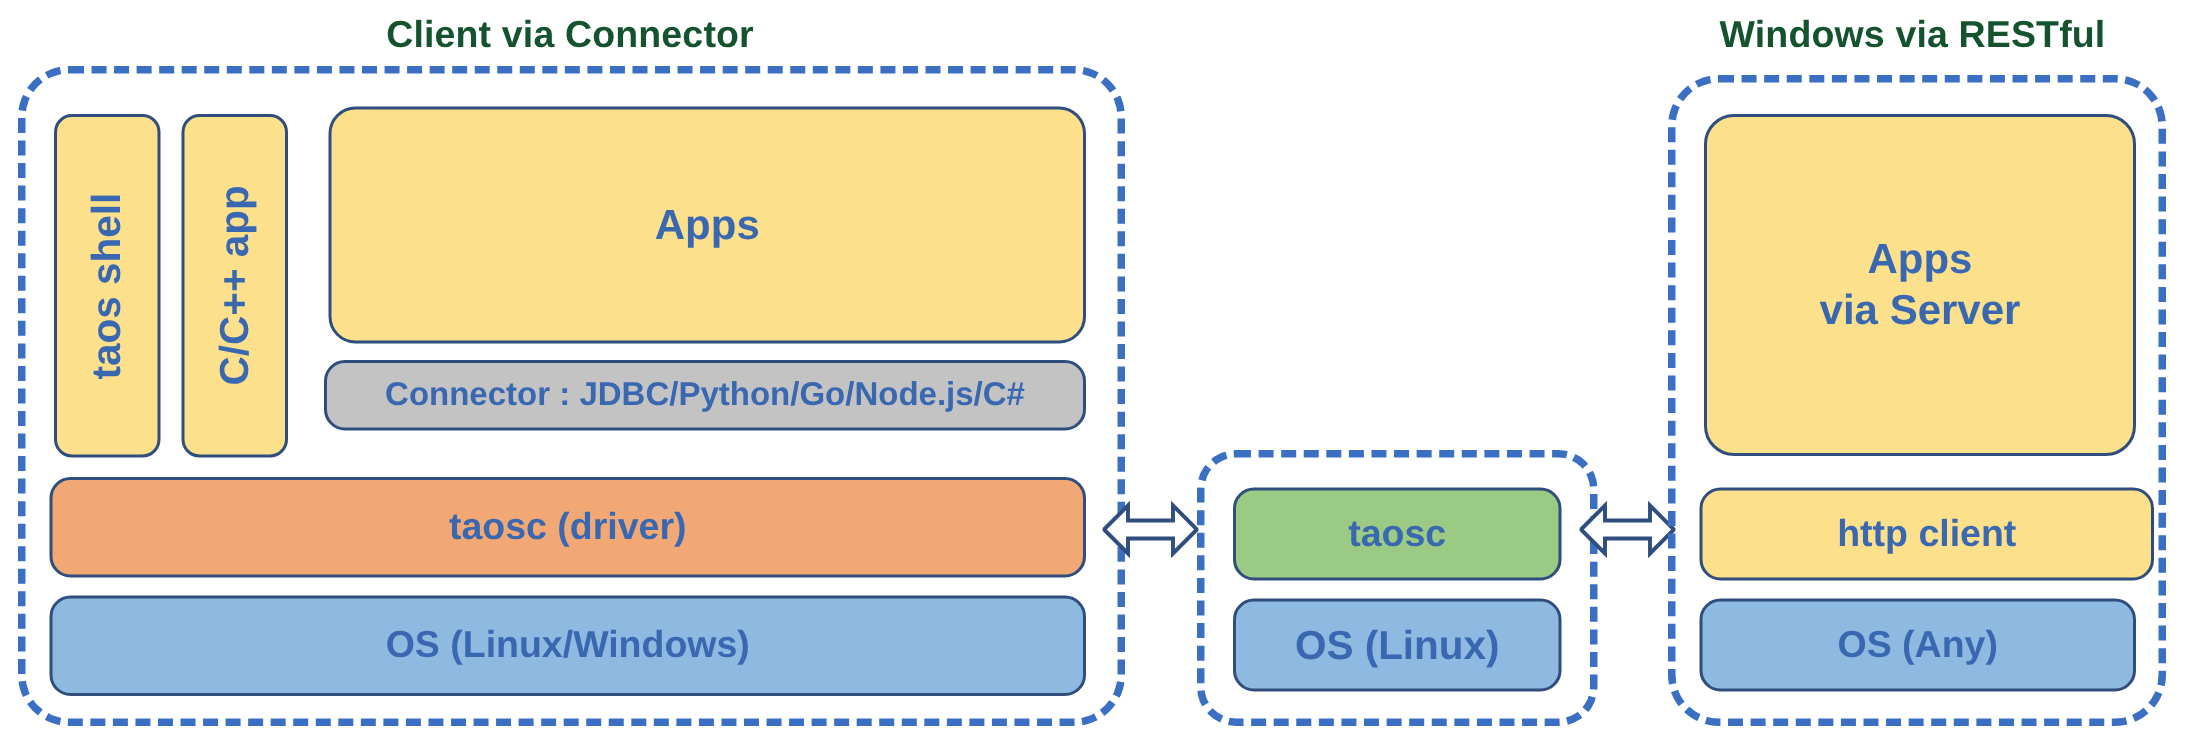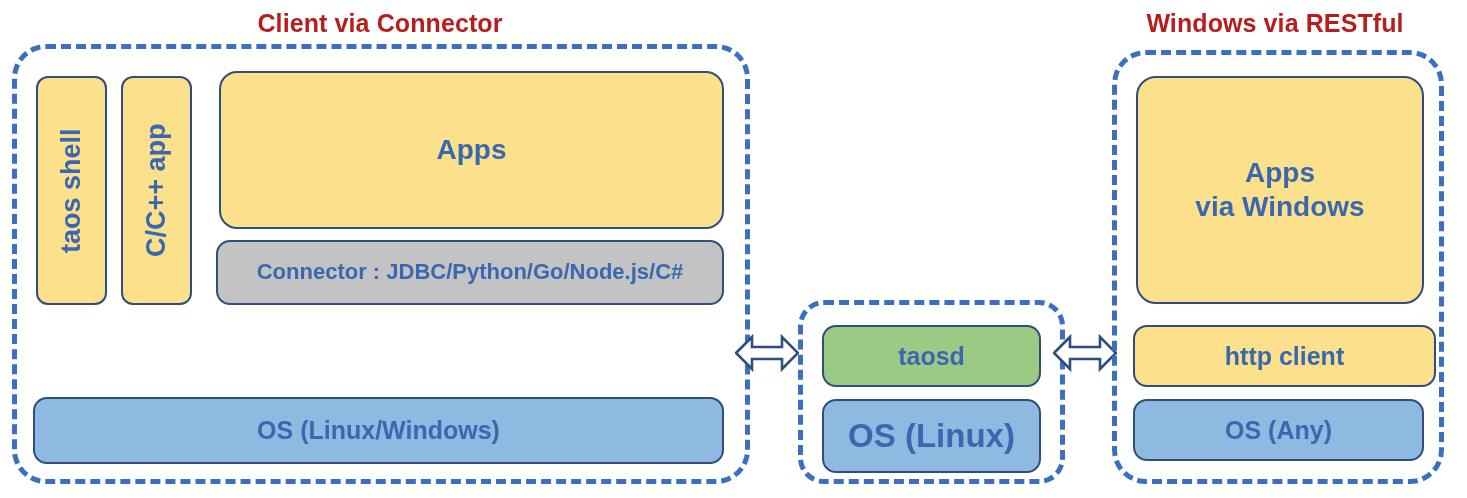--- a/index.html
+++ b/index.html
@@ -16,21 +16,21 @@
     height: 498px;
     background: #ffffff;
     overflow: hidden;
   }
 
   
   .panel-title {
     position: absolute;
     font-size: 25px;
     font-weight: bold;
-    color: #b91c1c;
+    color: #14532d;
     white-space: nowrap;
     text-align: center;
     letter-spacing: 0.1px;
   }
 
   
   .dashed-group {
     position: absolute;
     box-sizing: border-box;
     border: 5px dashed #3A6FC4;
@@ -82,49 +82,50 @@
   <div class="panel-title" style="left:1110px; top:9px; width:330px;">Windows via RESTful</div>
 
   <div class="dashed-group" style="left:12px; top:44px; width:738px; height:440px;"></div>
 
   <div class="box yellow vertical" style="left:36px; top:76px; width:71px; height:229px; font-size:27px;">taos shell</div>
 
   <div class="box yellow vertical" style="left:121px; top:76px; width:71px; height:229px; font-size:27px;">C/C++ app</div>
 
   <div class="box yellow" style="left:219px; top:71px; width:505px; height:158px; font-size:28px; border-radius:18px;">Apps</div>
 
-  <div class="box gray" style="left:216px; top:240px; width:508px; height:65px; font-size:22px;">Connector : JDBC/Python/Go/Node.js/C#</div>
+  <div class="box gray" style="left:216px; top:240px; width:508px; height:47px; font-size:22px;">Connector : JDBC/Python/Go/Node.js/C#</div>
 
+  <div class="box orange" style="left:33px; top:318px; width:691px; height:67px; font-size:25px;">taosc (driver)</div>
 
   <div class="box blue" style="left:33px; top:397px; width:691px; height:67px; font-size:25px;">OS (Linux/Windows)</div>
 
   <div class="arrow" style="left:735px; top:332px;">
     <svg width="64" height="42" viewBox="0 0 64 42">
       <path d="M 1 21 L 17 5 L 17 15 L 47 15 L 47 5 L 63 21 L 47 37 L 47 27 L 17 27 L 17 37 Z" fill="#ffffff" stroke="#2F4E7D" stroke-width="2.6" stroke-linejoin="miter"></path>
     </svg>
   </div>
 
   <div class="dashed-group" style="left:798px; top:300px; width:267px; height:184px; border-radius:26px;"></div>
 
-  <div class="box green" style="left:822px; top:325px; width:219px; height:62px; font-size:25px;">taosd</div>
+  <div class="box green" style="left:822px; top:325px; width:219px; height:62px; font-size:25px;">taosc</div>
 
-  <div class="box blue" style="left:822px; top:399px; width:219px; height:74px; font-size:33px;">OS (Linux)</div>
+  <div class="box blue" style="left:822px; top:399px; width:219px; height:62px; font-size:27px;">OS (Linux)</div>
 
   <div class="arrow" style="left:1053px; top:332px;">
     <svg width="64" height="42" viewBox="0 0 64 42">
       <path d="M 1 21 L 17 5 L 17 15 L 47 15 L 47 5 L 63 21 L 47 37 L 47 27 L 17 27 L 17 37 Z" fill="#ffffff" stroke="#2F4E7D" stroke-width="2.6" stroke-linejoin="miter"></path>
     </svg>
   </div>
 
   <div class="dashed-group" style="left:1112px; top:50px; width:332px; height:434px;"></div>
 
   <div class="box yellow" style="left:1136px; top:76px; width:288px; height:228px; font-size:28px; border-radius:20px;">
     <div>
       <div>Apps</div>
-      <div>via Windows</div>
+      <div>via Server</div>
     </div>
   </div>
 
   <div class="box yellow" style="left:1133px; top:325px; width:303px; height:62px; font-size:25px;">http client</div>
 
   <div class="box blue" style="left:1133px; top:399px; width:291px; height:62px; font-size:25px;text-align:center;">OS (Any)</div>
 
 </div>
 
 </body></html>

